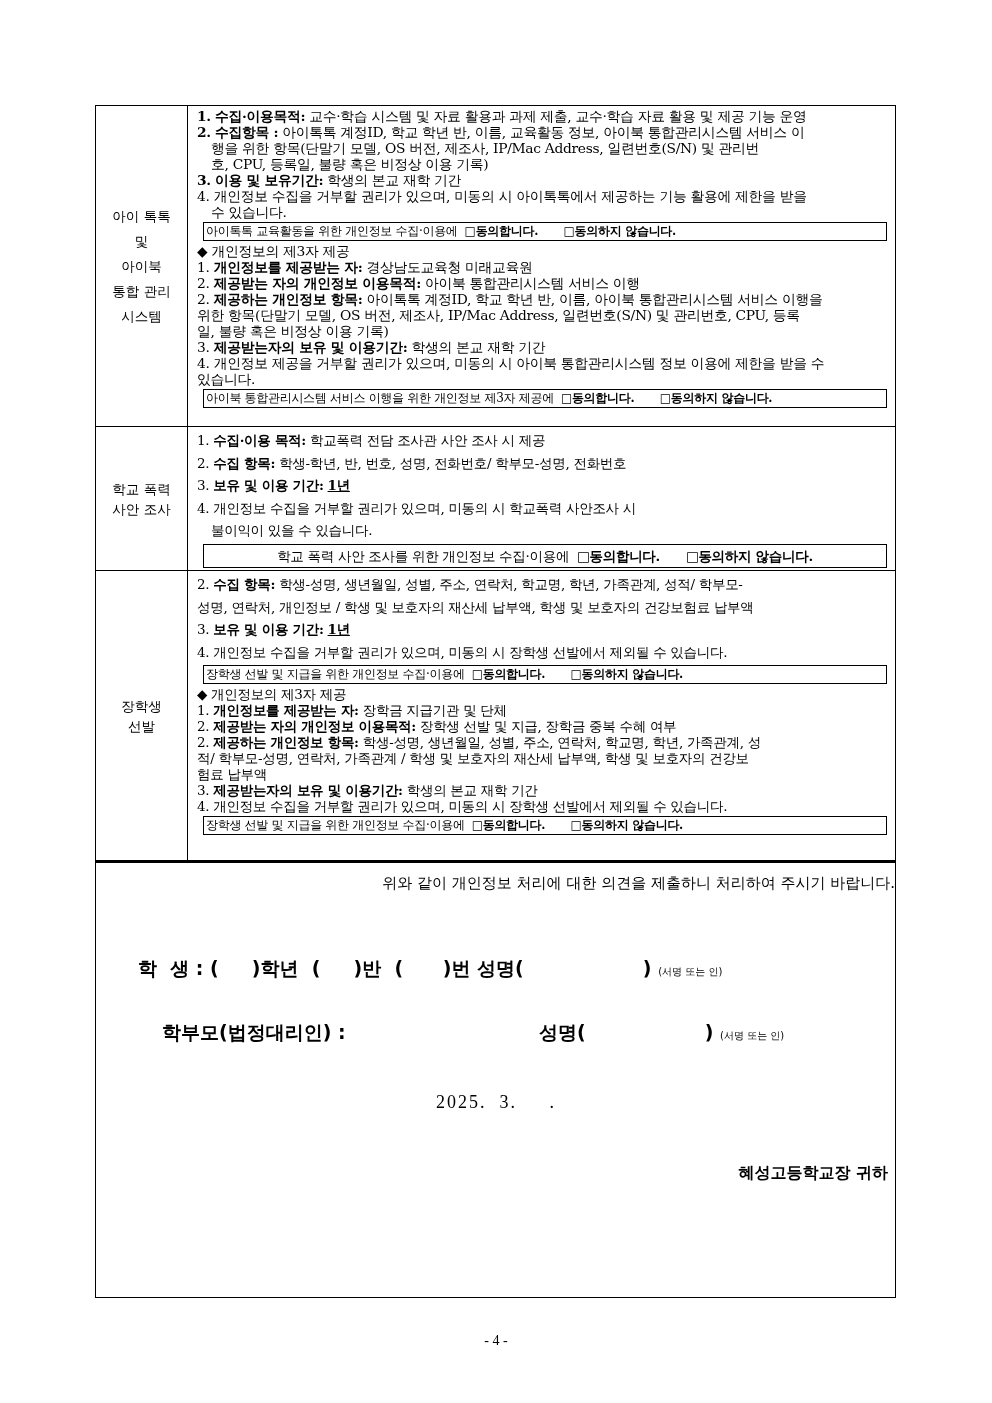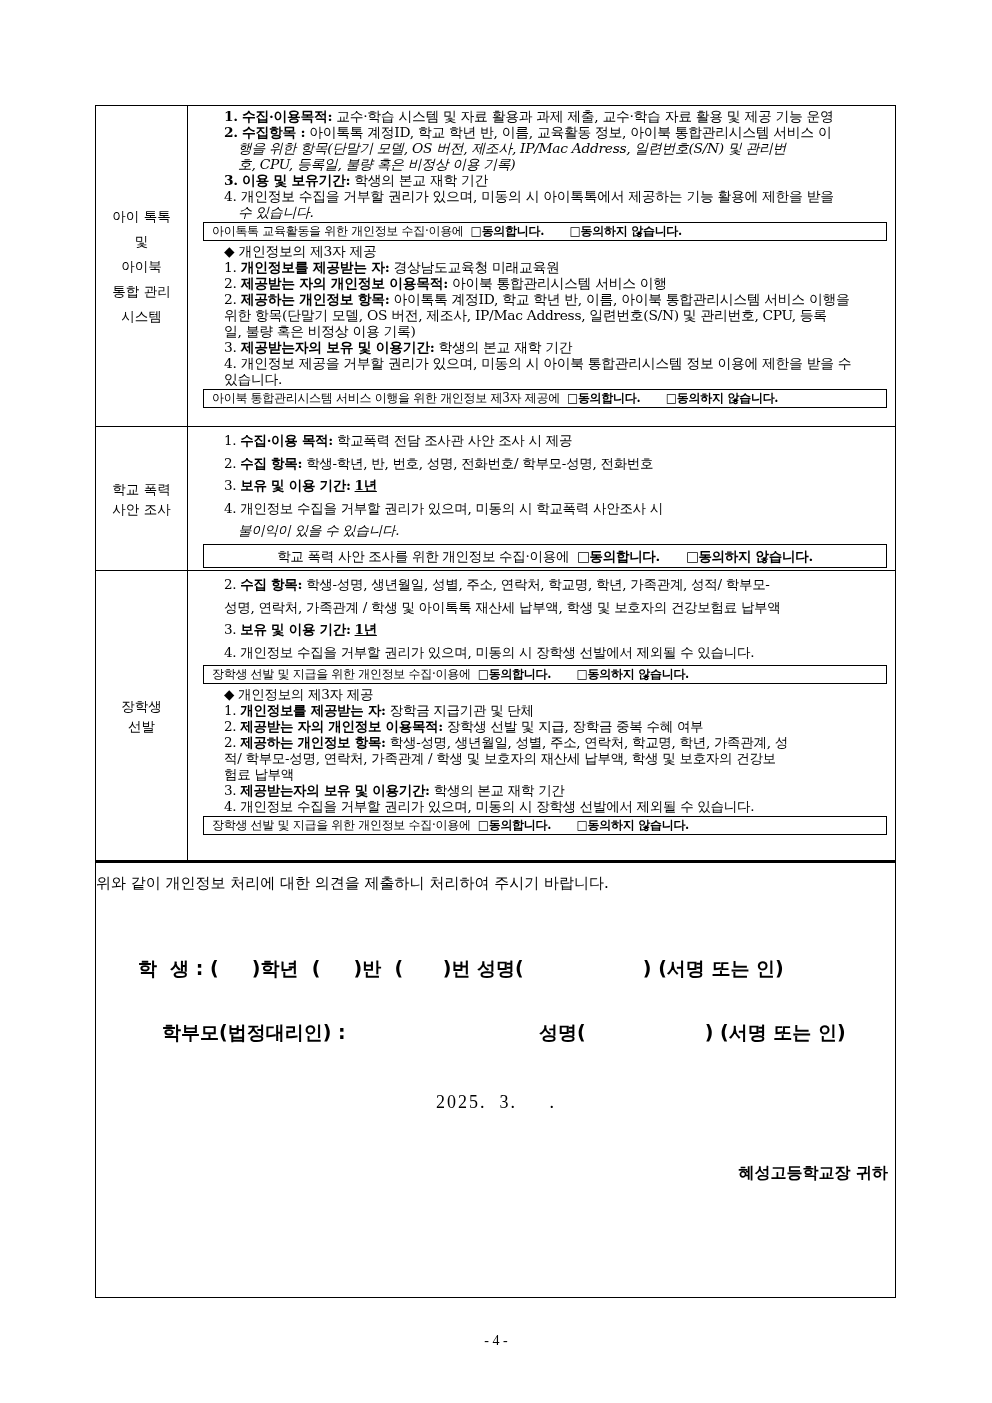--- a/index.html
+++ b/index.html
@@ -5,32 +5,32 @@
   html, body { margin: 0; padding: 0; background: #ffffff; }
   body { width: 992px; height: 1403px; position: relative; font-family: "DejaVu Serif", "Liberation Serif", serif; color: #000; }
   .frame { position: absolute; left: 95px; top: 105px; width: 801px; height: 1193px; border: 1.5px solid #000; box-sizing: border-box; }
   .row { position: absolute; left: 0; width: 100%; box-sizing: border-box; }
   .row.sep { border-bottom: 1.5px solid #000; }
   .row.sep-thick { border-bottom: 3px solid #000; }
   .label-col { position: absolute; left: 0; top: 0; bottom: 0; width: 92px; border-right: 1.5px solid #000; display: flex; flex-direction: column; justify-content: center; align-items: center; text-align: center; font-size: 13.5px; box-sizing: border-box; }
   .label-col span { display: block; line-height: 25px; }
   .label-col.tight span { line-height: 20px; }
   .content-col { position: absolute; left: 92px; top: 0; right: 0; bottom: 0; padding: 2px 8px 0 9px; box-sizing: border-box; font-size: 13.5px; letter-spacing: -0.3px; }
-  .line { line-height: 16px; white-space: nowrap; margin-left: 27px; }
-  .indent { padding-left: 14px; font-style: italic; }
+  .line { line-height: 16px; white-space: nowrap; }
+  .indent { padding-left: 14px; }
   .b { font-weight: normal; }
   .u { text-decoration: underline; font-weight: bold; }
-  .consent { border: 1.5px solid #000; margin: 2px 0 2px 6px; padding: 0 8px; font-size: 12px; line-height: 17px; white-space: nowrap; }
+  .consent { border: 1.5px solid #000; margin: 2px 0 2px 6px; padding: 0 2px; font-size: 12px; line-height: 17px; white-space: nowrap; }
   .consent .opt { font-weight: bold; }
   .consent .gap { display: inline-block; width: 22px; }
   .sp-lines .line { line-height: 22.5px; }
   .sp-lines .consent { line-height: 22px; font-size: 13.5px; }
-  .center-text { position: absolute; left: 0; right: 0; text-align: left; }
+  .center-text { position: absolute; left: 0; right: 0; text-align: right; }
   .sig { position: absolute; font-weight: bold; font-size: 19px; white-space: nowrap; font-family: "DejaVu Sans", "Liberation Sans", sans-serif; }
-  .sig .small { font-size: 19px; font-weight: bold; }
+  .sig .small { font-size: 10px; font-weight: normal; }
   .date { position: absolute; left: 0; right: 0; top: 1092px; text-align: center; font-size: 18px; letter-spacing: 2px; font-family: "Liberation Serif", serif; }
   .to { position: absolute; right: 104px; top: 1163px; font-size: 16px; font-weight: bold; font-family: "DejaVu Sans", sans-serif; }
   .page-num { position: absolute; left: 0; right: 0; top: 1333px; text-align: center; font-size: 14px; font-family: "Liberation Serif", serif; }
 </style>
 </head>
 <body>
 
 <div class="frame">
 
   <div class="row sep" style="top:0; height:321px;">
@@ -91,21 +91,21 @@
   </div>
 
   <div class="row sep-thick" style="top:465px; height:292px;">
     <div class="label-col tight">
       <span>장학생</span>
       <span>선발</span>
     </div>
     <div class="content-col">
       <div class="sp-lines">
         <div class="line"><span>2.</span> <b>수집 항목:</b><span> 학생-성명, 생년월일, 성별, 주소, 연락처, 학교명, 학년, 가족관계, 성적/ 학부모-</span></div>
-        <div class="line">성명, 연락처, 가족관계 / 학생 및 아이톡톡 재산세 납부액, 학생 및 보호자의 건강보험료 납부액</div>
+        <div class="line">성명, 연락처, 개인정보 / 학생 및 보호자의 재산세 납부액, 학생 및 보호자의 건강보험료 납부액</div>
         <div class="line"><span>3.</span> <b>보유 및 이용 기간:</b><span> </span><span class="u">1년</span></div>
         <div class="line"><span>4.</span><span> 개인정보 수집을 거부할 권리가 있으며, 미동의 시 장학생 선발에서 제외될 수 있습니다.</span></div>
       </div>
       <div class="consent">
         <span>장학생 선발 및 지급을 위한 개인정보 수집·이용에</span>
         &nbsp;<span class="opt">□동의합니다.</span>
         <span class="gap"></span><span class="opt">□동의하지 않습니다.</span>
       </div>
       <div class="line b">◆ 개인정보의 제3자 제공</div>
       <div class="line"><span>1.</span> <b>개인정보를 제공받는 자:</b><span> 장학금 지급기관 및 단체</span></div>

